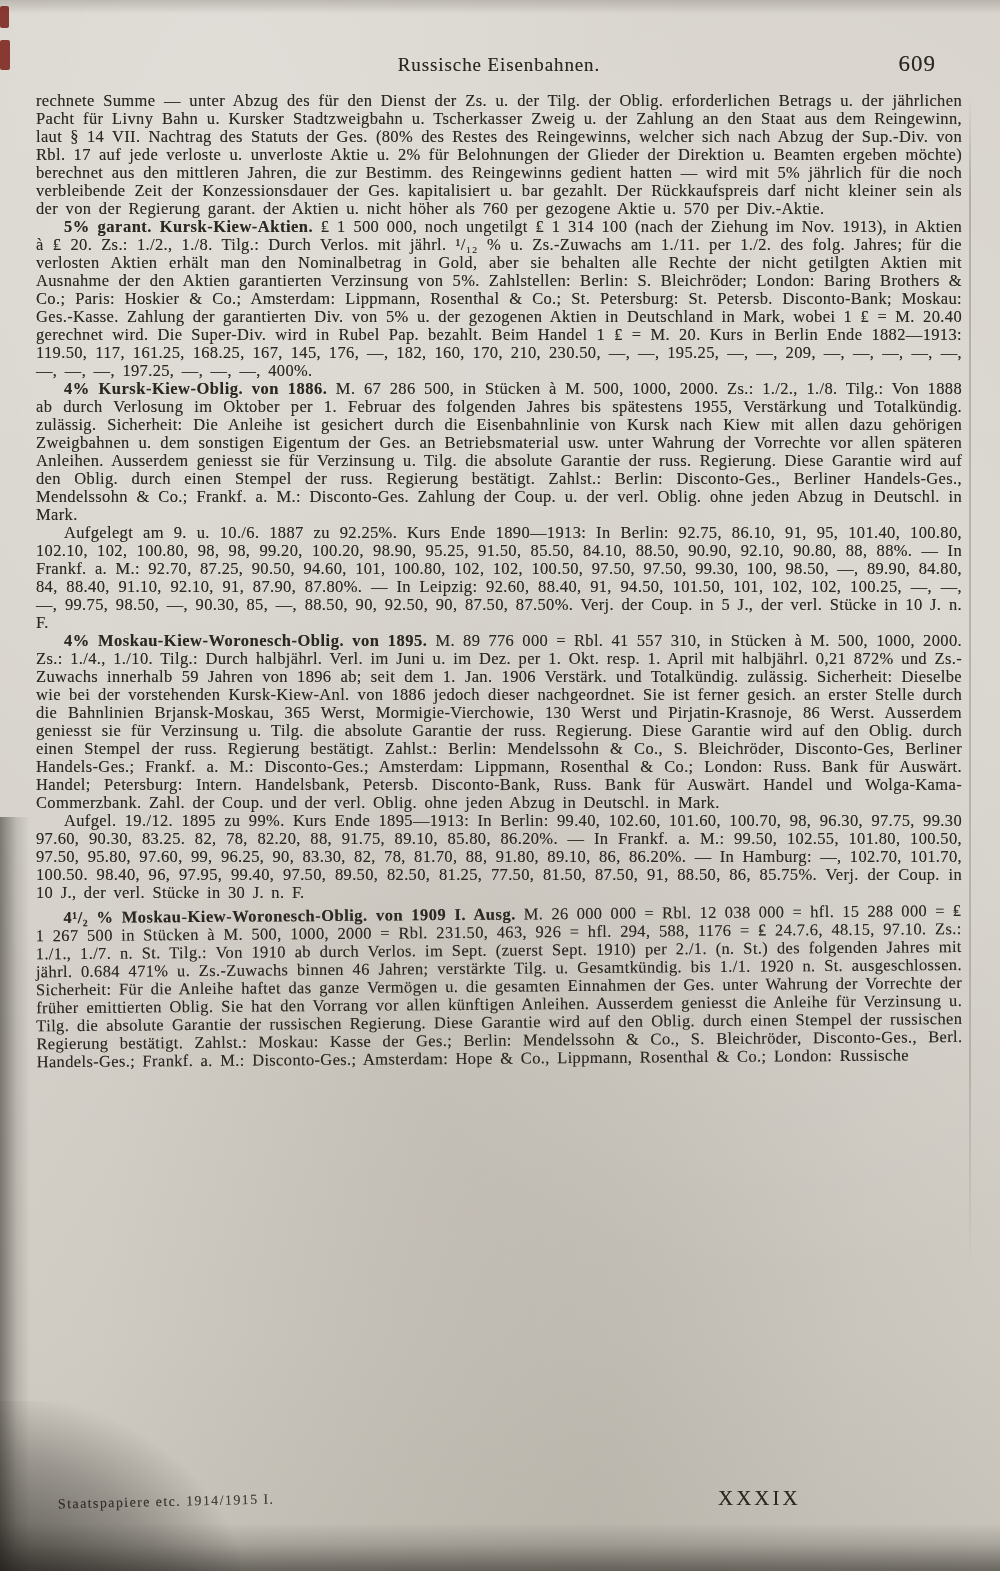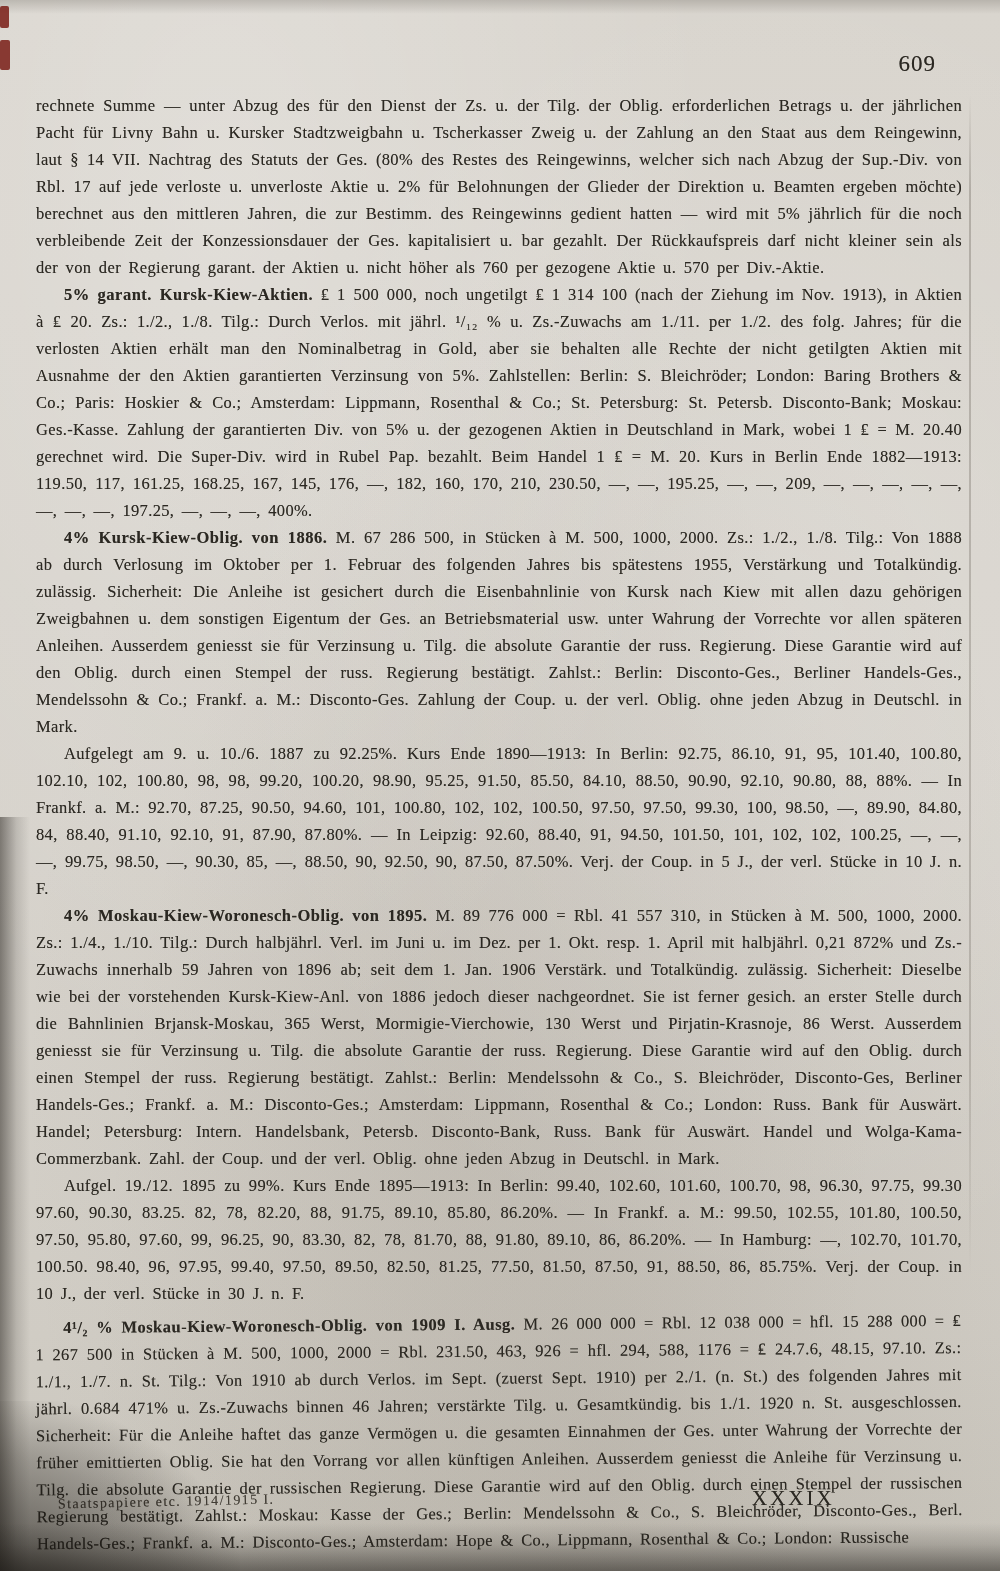--- a/index.html
+++ b/index.html
@@ -40,49 +40,50 @@
   }
 
   .header { position:absolute; top:54px; left:36px; right:38px; height:28px;
             text-shadow:0 0 0.6px rgba(43,40,34,0.5); }
   .header-title { position:absolute; left:0; right:0; text-align:center;
                   font-size:19px; letter-spacing:0.9px; }
   .page-number { position:absolute; right:26px; top:-3px; font-size:23px; letter-spacing:1px;text-align:center; }
 
   .page-text {
     position:absolute; top:92px; left:36px; right:38px;
-    font-size:16.5px; line-height:27px; text-align:justify;
+    font-size:16.5px; line-height:18px; text-align:justify;
     letter-spacing:0.35px; word-spacing:3px;
     text-shadow:0 0 0.6px rgba(43,40,34,0.45);
   }
   .page-text p { margin:0; }
   .page-text p.indent { text-indent:28px; }
   .para-lead { font-weight:bold; letter-spacing:0.5px; }
   .page-text p:last-child { transform:rotate(-0.45deg); transform-origin:100% 50%; }
 
   .footer-note {
     position:absolute; left:58px; top:1494px; font-size:14px; letter-spacing:1.4px;
     color:#413c34; transform:rotate(-1.3deg); text-shadow:0 0 0.5px rgba(43,40,34,0.4);
   }
   .footer-sig {
-    position:absolute; left:752px; top:1486px; font-size:21px; letter-spacing:3px;
+    position:absolute; left:718px; top:1486px; font-size:21px; letter-spacing:3px;
     text-shadow:0 0 0.6px rgba(43,40,34,0.5);
   }
 </style>
 </head>
 <body>
 
 <div class="page">
 
   <div class="top-shade"></div>
   <div class="red-mark m1"></div>
   <div class="red-mark m2"></div>
   <div class="page-edge-line"></div>
 
   <div class="header">
+    <div class="header-title">Russische Eisenbahnen.</div>
     <div class="page-number">609</div>
   </div>
 
   <div class="page-text">
       <p><span>rechnete Summe — unter Abzug des für den Dienst der Zs. u. der Tilg. der Oblig. erforderlichen Betrags u. der jährlichen Pacht für Livny Bahn u. Kursker Stadtzweigbahn u. Tscherkasser Zweig u. der Zahlung an den Staat aus dem Reingewinn, laut § 14 VII. Nachtrag des Statuts der Ges. (80% des Restes des Reingewinns, welcher sich nach Abzug der Sup.-Div. von Rbl. 17 auf jede verloste u. unverloste Aktie u. 2% für Belohnungen der Glieder der Direktion u. Beamten ergeben möchte) berechnet aus den mittleren Jahren, die zur Bestimm. des Reingewinns gedient hatten — wird mit 5% jährlich für die noch verbleibende Zeit der Konzessionsdauer der Ges. kapitalisiert u. bar gezahlt. Der Rückkaufspreis darf nicht kleiner sein als der von der Regierung garant. der Aktien u. nicht höher als 760 per gezogene Aktie u. 570 per Div.-Aktie.</span></p>
       <p class="indent"><span class="para-lead">5% garant. Kursk-Kiew-Aktien.</span><span> ₤ 1 500 000, noch ungetilgt ₤ 1 314 100 (nach der Ziehung im Nov. 1913), in Aktien à ₤ 20. Zs.: 1./2., 1./8. Tilg.: Durch Verlos. mit jährl. ¹/₁₂ % u. Zs.-Zuwachs am 1./11. per 1./2. des folg. Jahres; für die verlosten Aktien erhält man den Nominalbetrag in Gold, aber sie behalten alle Rechte der nicht getilgten Aktien mit Ausnahme der den Aktien garantierten Verzinsung von 5%. Zahlstellen: Berlin: S. Bleichröder; London: Baring Brothers &amp; Co.; Paris: Hoskier &amp; Co.; Amsterdam: Lippmann, Rosenthal &amp; Co.; St. Petersburg: St. Petersb. Disconto-Bank; Moskau: Ges.-Kasse. Zahlung der garantierten Div. von 5% u. der gezogenen Aktien in Deutschland in Mark, wobei 1 ₤ = M. 20.40 gerechnet wird. Die Super-Div. wird in Rubel Pap. bezahlt. Beim Handel 1 ₤ = M. 20. Kurs in Berlin Ende 1882—1913: 119.50, 117, 161.25, 168.25, 167, 145, 176, —, 182, 160, 170, 210, 230.50, —, —, 195.25, —, —, 209, —, —, —, —, —, —, —, —, 197.25, —, —, —, 400%.</span></p>
       <p class="indent"><span class="para-lead">4% Kursk-Kiew-Oblig. von 1886.</span><span> M. 67 286 500, in Stücken à M. 500, 1000, 2000. Zs.: 1./2., 1./8. Tilg.: Von 1888 ab durch Verlosung im Oktober per 1. Februar des folgenden Jahres bis spätestens 1955, Verstärkung und Totalkündig. zulässig. Sicherheit: Die Anleihe ist gesichert durch die Eisenbahnlinie von Kursk nach Kiew mit allen dazu gehörigen Zweigbahnen u. dem sonstigen Eigentum der Ges. an Betriebsmaterial usw. unter Wahrung der Vorrechte vor allen späteren Anleihen. Ausserdem geniesst sie für Verzinsung u. Tilg. die absolute Garantie der russ. Regierung. Diese Garantie wird auf den Oblig. durch einen Stempel der russ. Regierung bestätigt. Zahlst.: Berlin: Disconto-Ges., Berliner Handels-Ges., Mendelssohn &amp; Co.; Frankf. a. M.: Disconto-Ges. Zahlung der Coup. u. der verl. Oblig. ohne jeden Abzug in Deutschl. in Mark.</span></p>
       <p class="indent"><span>Aufgelegt am 9. u. 10./6. 1887 zu 92.25%. Kurs Ende 1890—1913: In Berlin: 92.75, 86.10, 91, 95, 101.40, 100.80, 102.10, 102, 100.80, 98, 98, 99.20, 100.20, 98.90, 95.25, 91.50, 85.50, 84.10, 88.50, 90.90, 92.10, 90.80, 88, 88%. — In Frankf. a. M.: 92.70, 87.25, 90.50, 94.60, 101, 100.80, 102, 102, 100.50, 97.50, 97.50, 99.30, 100, 98.50, —, 89.90, 84.80, 84, 88.40, 91.10, 92.10, 91, 87.90, 87.80%. — In Leipzig: 92.60, 88.40, 91, 94.50, 101.50, 101, 102, 102, 100.25, —, —, —, 99.75, 98.50, —, 90.30, 85, —, 88.50, 90, 92.50, 90, 87.50, 87.50%. Verj. der Coup. in 5 J., der verl. Stücke in 10 J. n. F.</span></p>
       <p class="indent"><span class="para-lead">4% Moskau-Kiew-Woronesch-Oblig. von 1895.</span><span> M. 89 776 000 = Rbl. 41 557 310, in Stücken à M. 500, 1000, 2000. Zs.: 1./4., 1./10. Tilg.: Durch halbjährl. Verl. im Juni u. im Dez. per 1. Okt. resp. 1. April mit halbjährl. 0,21 872% und Zs.-Zuwachs innerhalb 59 Jahren von 1896 ab; seit dem 1. Jan. 1906 Verstärk. und Totalkündig. zulässig. Sicherheit: Dieselbe wie bei der vorstehenden Kursk-Kiew-Anl. von 1886 jedoch dieser nachgeordnet. Sie ist ferner gesich. an erster Stelle durch die Bahnlinien Brjansk-Moskau, 365 Werst, Mormigie-Vierchowie, 130 Werst und Pirjatin-Krasnoje, 86 Werst. Ausserdem geniesst sie für Verzinsung u. Tilg. die absolute Garantie der russ. Regierung. Diese Garantie wird auf den Oblig. durch einen Stempel der russ. Regierung bestätigt. Zahlst.: Berlin: Mendelssohn &amp; Co., S. Bleichröder, Disconto-Ges, Berliner Handels-Ges.; Frankf. a. M.: Disconto-Ges.; Amsterdam: Lippmann, Rosenthal &amp; Co.; London: Russ. Bank für Auswärt. Handel; Petersburg: Intern. Handelsbank, Petersb. Disconto-Bank, Russ. Bank für Auswärt. Handel und Wolga-Kama-Commerzbank. Zahl. der Coup. und der verl. Oblig. ohne jeden Abzug in Deutschl. in Mark.</span></p>
       <p class="indent"><span>Aufgel. 19./12. 1895 zu 99%. Kurs Ende 1895—1913: In Berlin: 99.40, 102.60, 101.60, 100.70, 98, 96.30, 97.75, 99.30 97.60, 90.30, 83.25. 82, 78, 82.20, 88, 91.75, 89.10, 85.80, 86.20%. — In Frankf. a. M.: 99.50, 102.55, 101.80, 100.50, 97.50, 95.80, 97.60, 99, 96.25, 90, 83.30, 82, 78, 81.70, 88, 91.80, 89.10, 86, 86.20%. — In Hamburg: —, 102.70, 101.70, 100.50. 98.40, 96, 97.95, 99.40, 97.50, 89.50, 82.50, 81.25, 77.50, 81.50, 87.50, 91, 88.50, 86, 85.75%. Verj. der Coup. in 10 J., der verl. Stücke in 30 J. n. F.</span></p>

